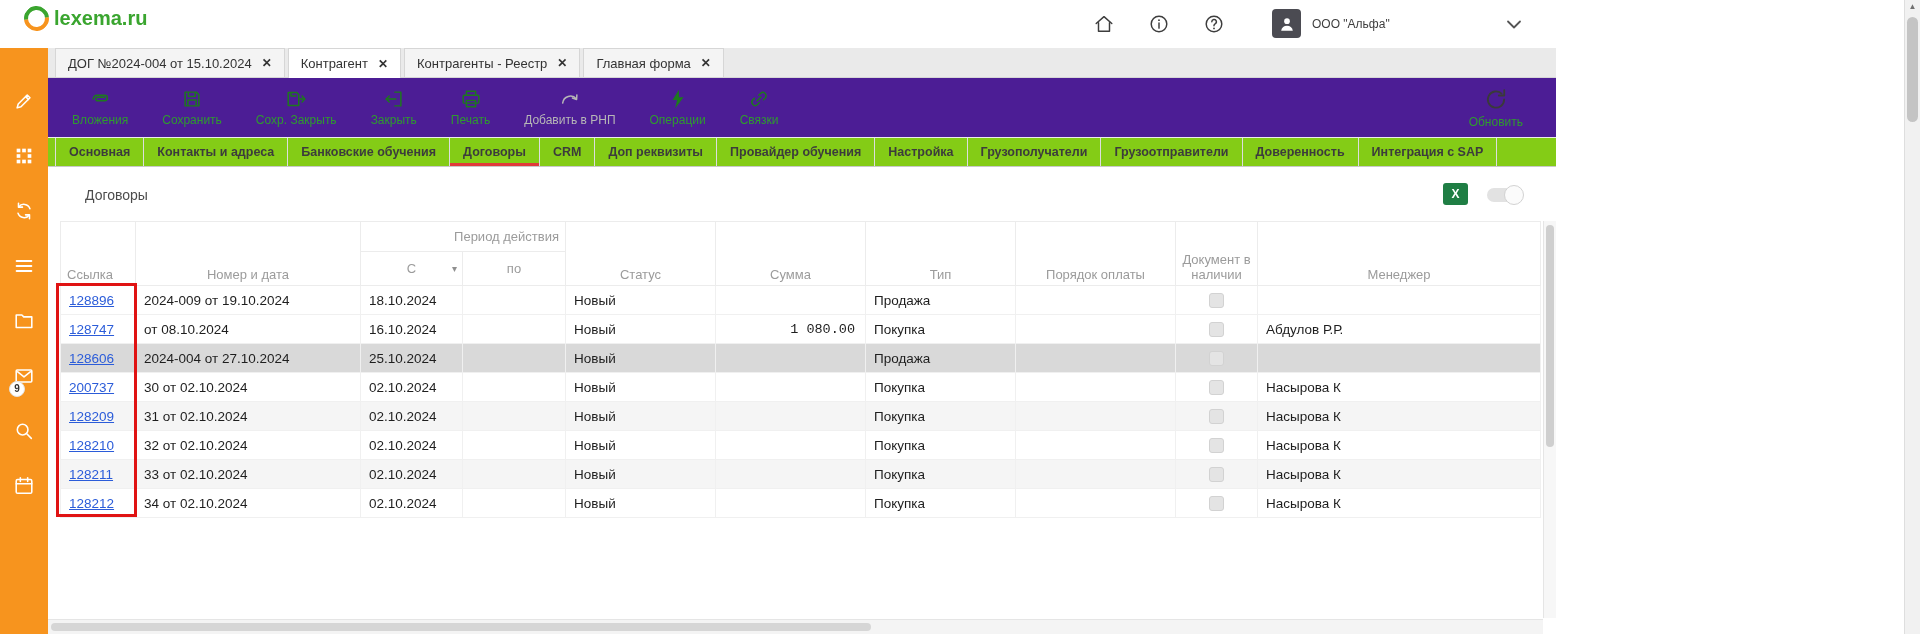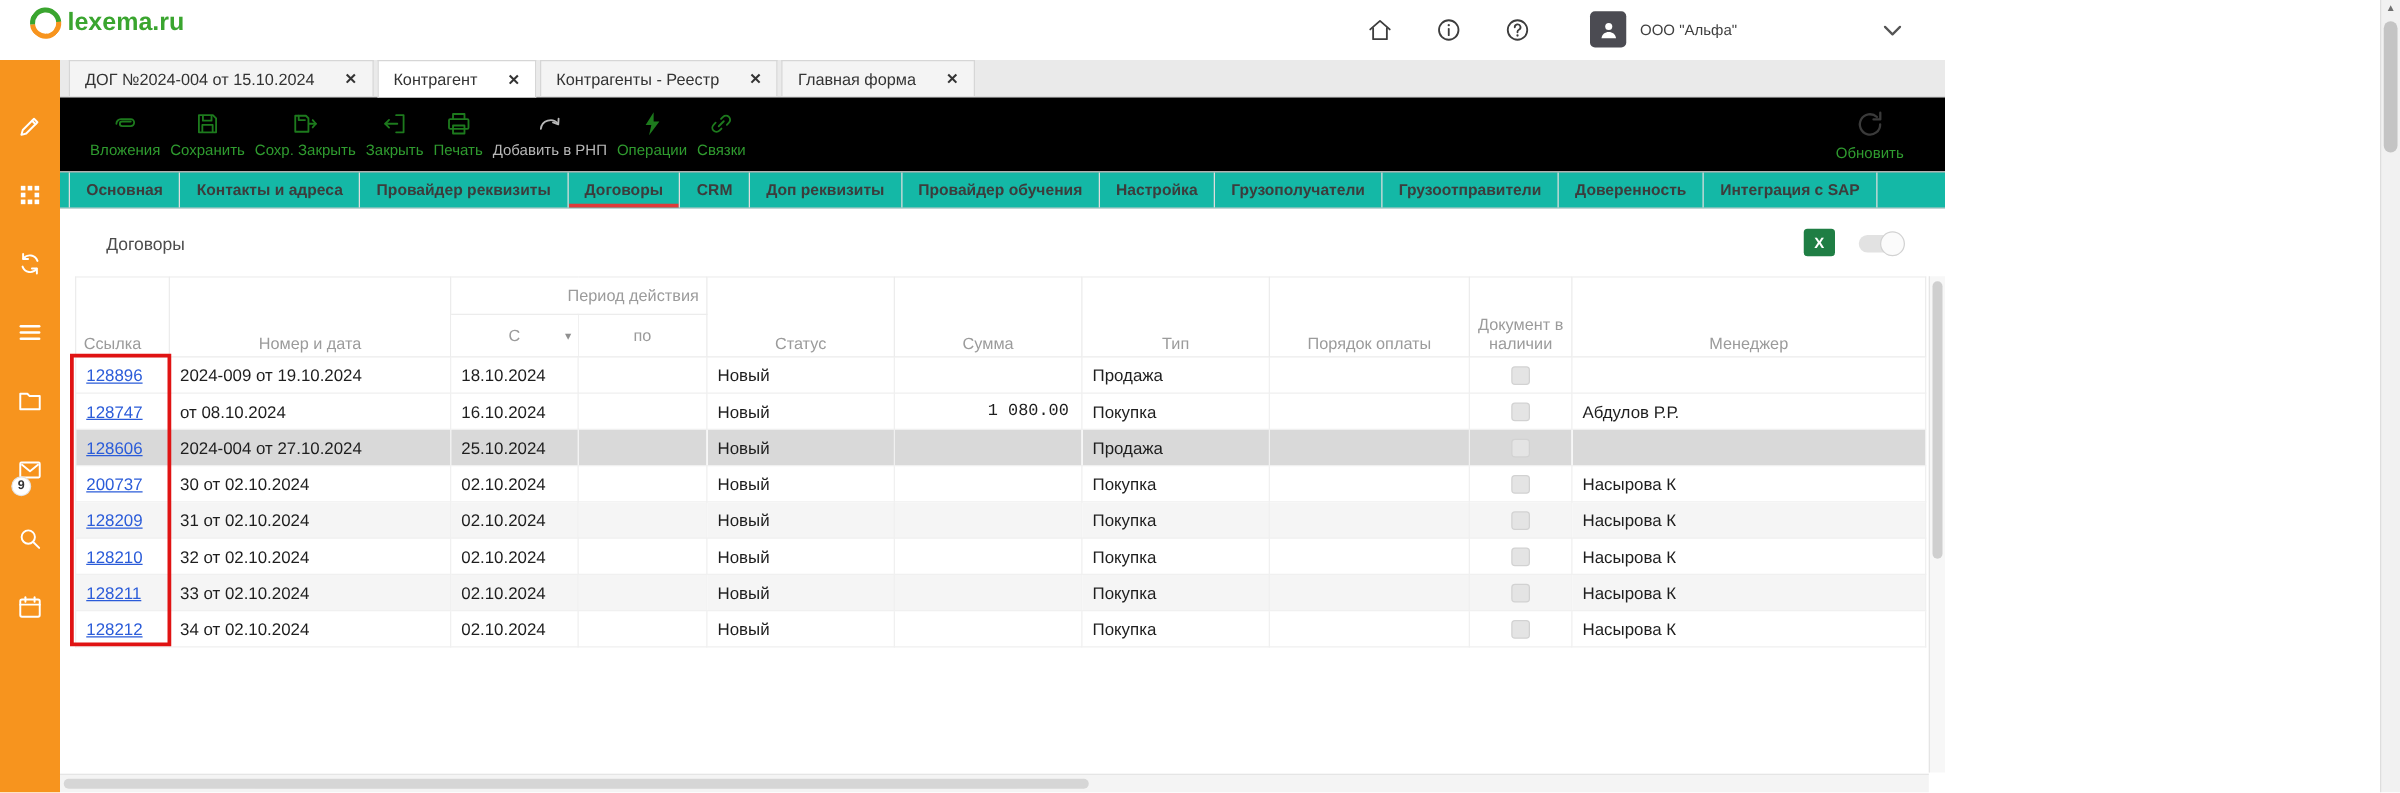--- a/index.html
+++ b/index.html
@@ -30,38 +30,38 @@
     align-items:center; padding-top:42px; gap:33px; flex:none; }
   .sbtn { width:22px; height:22px; color:#fff; position:relative; cursor:pointer; }
   .badge { position:absolute; left:-4px; bottom:-10px; width:16px; height:16px; background:#fff;
     border:1px solid #e3e3e3; border-radius:50%; font-size:10px; font-weight:bold; color:#333;
     text-align:center; line-height:14px; }
   .content { position:relative; width:1508px; height:586px; background:#fff; }
 
   
   .wintabs { height:30px; background:#eaeaea; border-bottom:1px solid #d6d6d6;
     display:flex; align-items:stretch; padding-left:7px; }
-  .wintab { display:flex; align-items:center; gap:24px; padding:0 12px; font-size:13px; color:#333;
+  .wintab { display:flex; align-items:center; gap:10px; padding:0 12px; font-size:13px; color:#333;
     background:#f4f4f4; border:1px solid #d6d6d6; border-bottom:none; margin-right:3px;
     cursor:pointer; white-space:nowrap; }
   .wintab.active { background:#fff; margin-bottom:-1px; }
   .wt-close { font-size:12px; color:#333; font-weight:bold; cursor:pointer; }
 
   
-  .toolbar { height:60px; display:flex; align-items:center; padding-left:24px; gap:8px;
-    border-bottom:1px solid #ececec; background:#000000; }
+  .toolbar { height:60px; display:flex; align-items:center; padding-left:24px; gap:34px;
+    border-bottom:1px solid #ececec; background:#4c1d95; }
   .tbtn { display:flex; flex-direction:column; align-items:center; gap:3px; cursor:pointer; }
   .ticon { color:#1d7a1d; height:22px; }
   .tlabel { font-size:12px; color:#2f9b2f; white-space:nowrap; }
   .tbtn.disabled .ticon, .tbtn.disabled .tlabel { color:#b7b7b7; }
   .tbtn.refresh { margin-left:auto; margin-right:33px; }
   .tbtn.refresh .ticon { color:#3a3a3a; height:26px; }
 
   
-  .formtabs { height:29px; display:flex; padding-left:7px; border-bottom:1px solid #c9c9c9; background:#14b8a6; }
+  .formtabs { height:29px; display:flex; padding-left:7px; border-bottom:1px solid #c9c9c9; background:#84cc16; }
   .ftab { padding:0 13px; font-size:12.5px; font-weight:bold; color:#3c3c3c; line-height:28px;
     border-right:1px solid #ddd; cursor:pointer; white-space:nowrap; }
   .ftab:first-child { border-left:1px solid #ddd; }
   .ftab.active { box-shadow: inset 0 -3px 0 0 #e03a3a; }
 
   
   .panel-head { position:relative; height:54px; background:#fff; }
   .section-title { position:absolute; left:37px; top:20px; font-size:14px; color:#4c4c4c; }
   .excel-btn { position:absolute; right:88px; top:16px; width:25px; height:22px; background:#1f7e44;
     border-radius:3px; color:#fff; font-size:12px; font-weight:bold; display:flex;
@@ -318,21 +318,21 @@
               <path d="M19.6 3.8v5h-5"></path>
             </svg>
           </span>
         <span class="tlabel">Обновить</span>
       </div>
     </div>
 
     <div class="formtabs">
       <div class="ftab">Основная</div>
       <div class="ftab">Контакты и адреса</div>
-      <div class="ftab">Провайдер реквизиты</div>
+      <div class="ftab">Банковские обучения</div>
       <div class="ftab active">Договоры</div>
       <div class="ftab">CRM</div>
       <div class="ftab">Доп реквизиты</div>
       <div class="ftab">Провайдер обучения</div>
       <div class="ftab">Настройка</div>
       <div class="ftab">Грузополучатели</div>
       <div class="ftab">Грузоотправители</div>
       <div class="ftab">Доверенность</div>
       <div class="ftab">Интеграция с SAP</div>
     </div>

